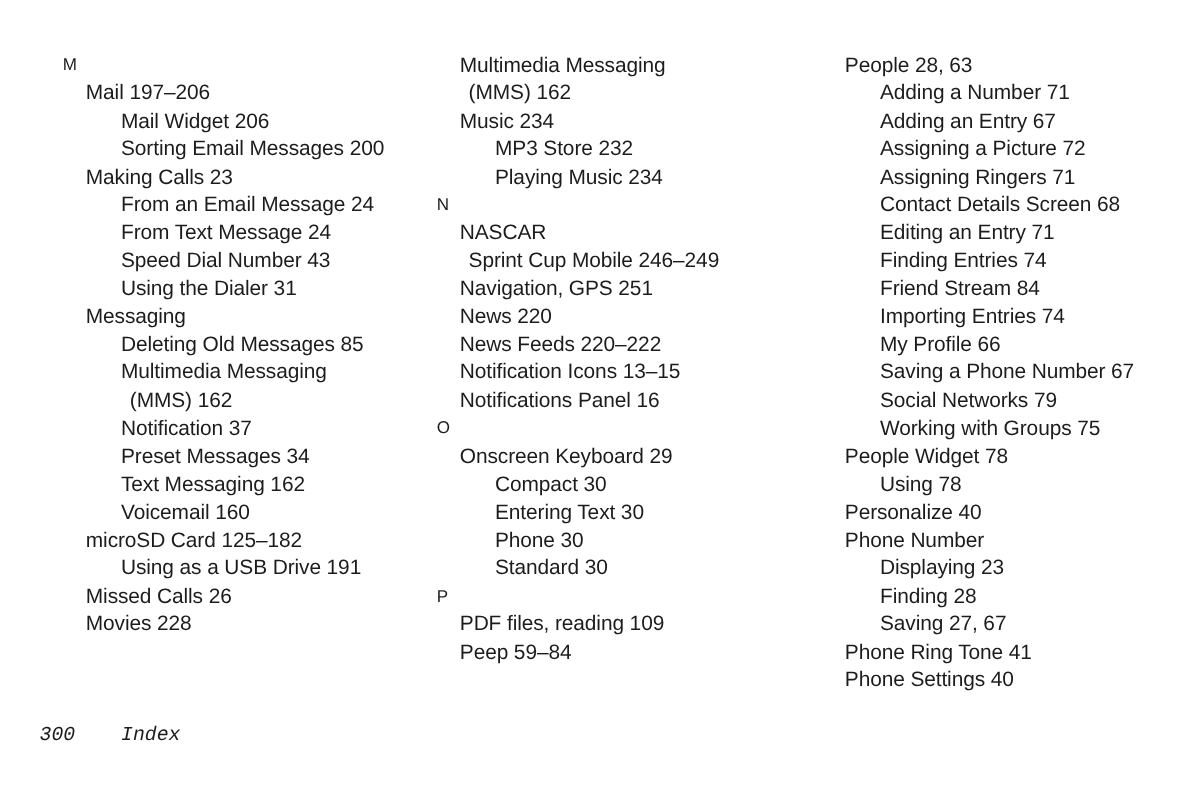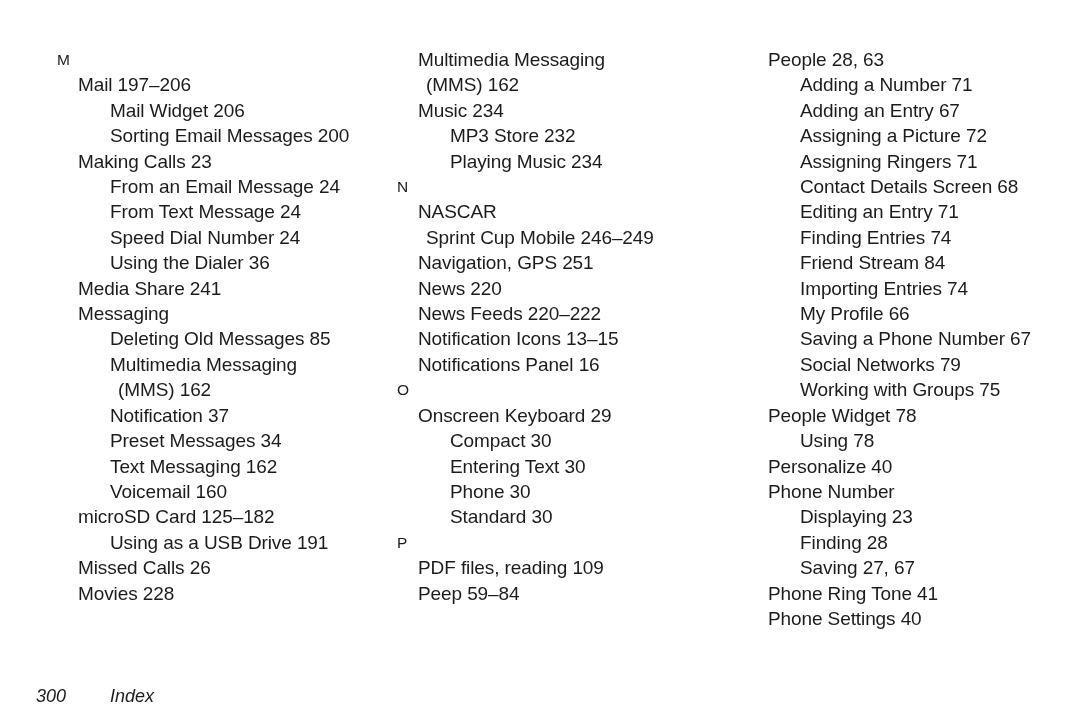--- a/index.html
+++ b/index.html
@@ -74,23 +74,24 @@
   }
 
   
   .entry.cont2 {
     padding-left: 61px;
   }
 
   #footer {
     position: absolute;
     left: 0;
-    top: 684px;
+    top: 657px;
     width: 1080px;
     height: 30px;
+    font-family: Liberation Mono, monospace;
   }
 
   #footer .folio,
   #footer .folio-label {
     position: absolute;
     top: 0;
     font-size: 18px;
     line-height: 24px;
     font-style: italic;
     color: #1c1c1c;
@@ -106,23 +107,22 @@
 
   <div class="columns">
     <div class="column" id="column-1">
         <div class="entry letter">M</div>
         <div class="entry level1">Mail 197–206</div>
         <div class="entry level2">Mail Widget 206</div>
         <div class="entry level2">Sorting Email Messages 200</div>
         <div class="entry level1">Making Calls 23</div>
         <div class="entry level2">From an Email Message 24</div>
         <div class="entry level2">From Text Message 24</div>
-        <div class="entry level2">Speed Dial Number 24</div>
-        <div class="entry level2">Using the Dialer 36</div>
-        <div class="entry level1">Media Share 241</div>
+        <div class="entry level2">Speed Dial Number 43</div>
+        <div class="entry level2">Using the Dialer 31</div>
         <div class="entry level1">Messaging</div>
         <div class="entry level2">Deleting Old Messages 85</div>
         <div class="entry level2">Multimedia Messaging</div>
         <div class="entry cont2">(MMS) 162</div>
         <div class="entry level2">Notification 37</div>
         <div class="entry level2">Preset Messages 34</div>
         <div class="entry level2">Text Messaging 162</div>
         <div class="entry level2">Voicemail 160</div>
         <div class="entry level1">microSD Card 125–182</div>
         <div class="entry level2">Using as a USB Drive 191</div>

